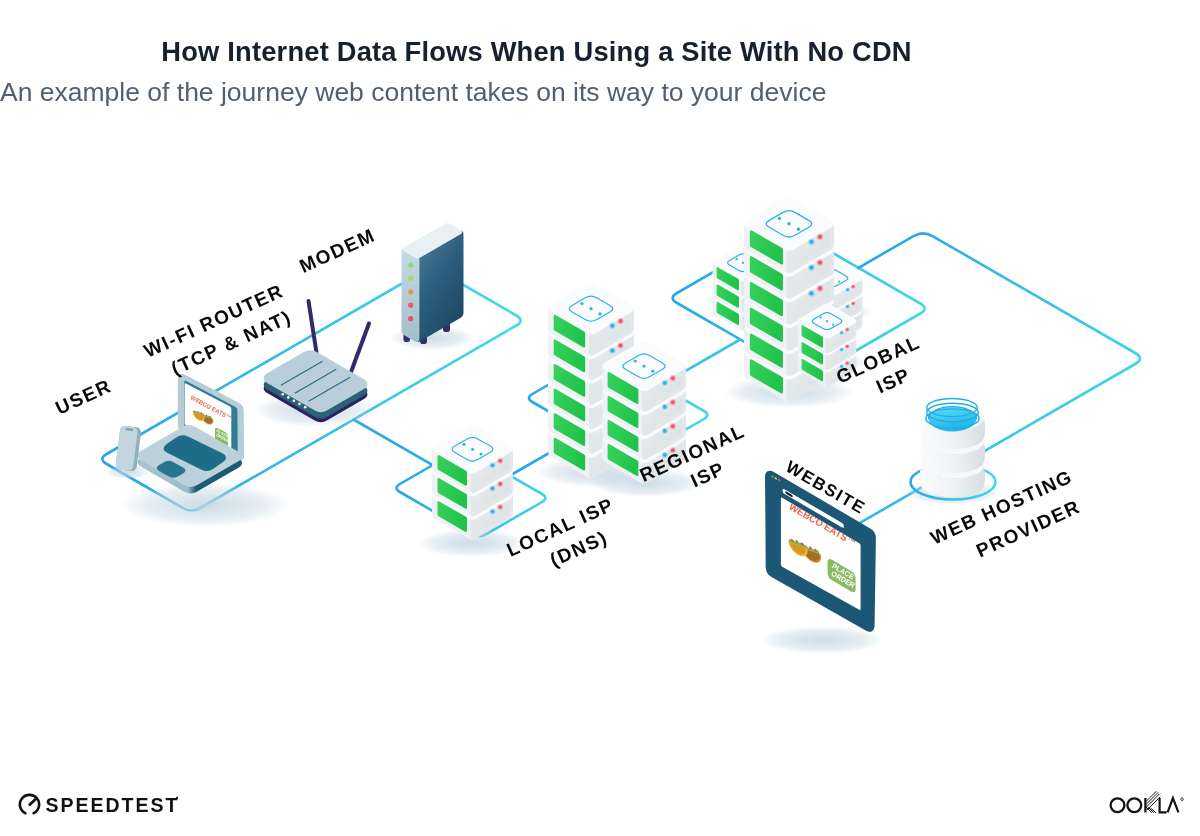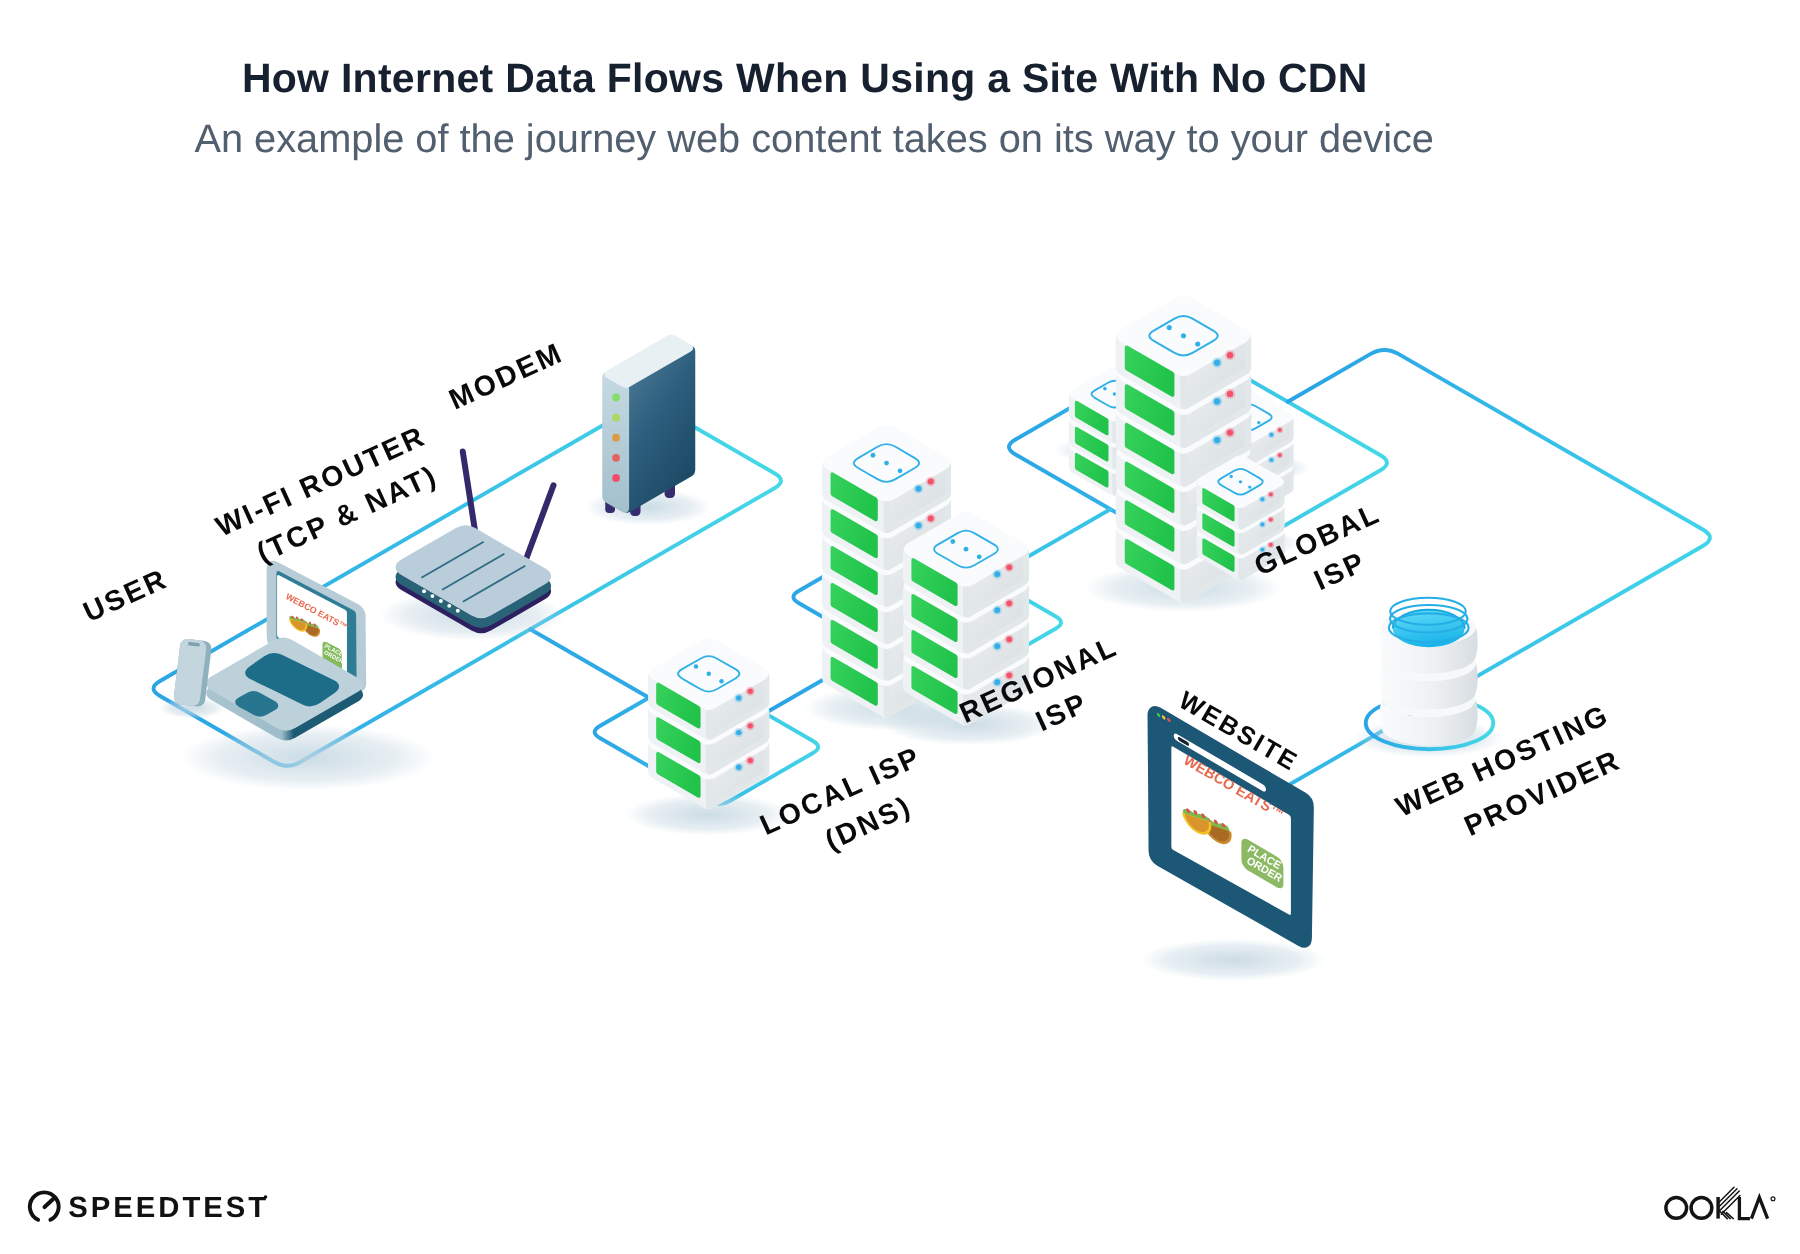--- a/index.html
+++ b/index.html
@@ -1,15 +1,15 @@
 <!DOCTYPE html>
 <html><head><meta charset="utf-8"><style>
 html,body{margin:0;padding:0;background:#ffffff;width:1200px;height:836px;overflow:hidden}
 .title{position:absolute;top:36px;left:0;width:1073px;text-align:center;font-family:"Liberation Sans",sans-serif;font-weight:bold;font-size:27.3px;color:#16202e;letter-spacing:0.2px}
-.sub{position:absolute;top:77px;left:0;width:956px;text-align:right;font-family:"Liberation Sans",sans-serif;font-size:26.5px;color:#525f6e}
+.sub{position:absolute;top:77px;left:0;width:956px;text-align:left;font-family:"Liberation Sans",sans-serif;font-size:26.5px;color:#525f6e}
 .wrap{position:absolute;top:0;left:0}
 </style></head><body>
 <div class="wrap"><svg width="1200" height="836" viewBox="0 0 1200 836">
 <defs>
 <linearGradient id="lgLine1" gradientUnits="userSpaceOnUse" x1="98" y1="460" x2="520" y2="300">
  <stop offset="0" stop-color="#2aa4e6"></stop>
           <stop offset="1" stop-color="#45d9e7"></stop>
         </linearGradient>
 <linearGradient id="lgLine2" gradientUnits="userSpaceOnUse" x1="393" y1="510" x2="555" y2="470">
  <stop offset="0" stop-color="#2aa4e6"></stop>

